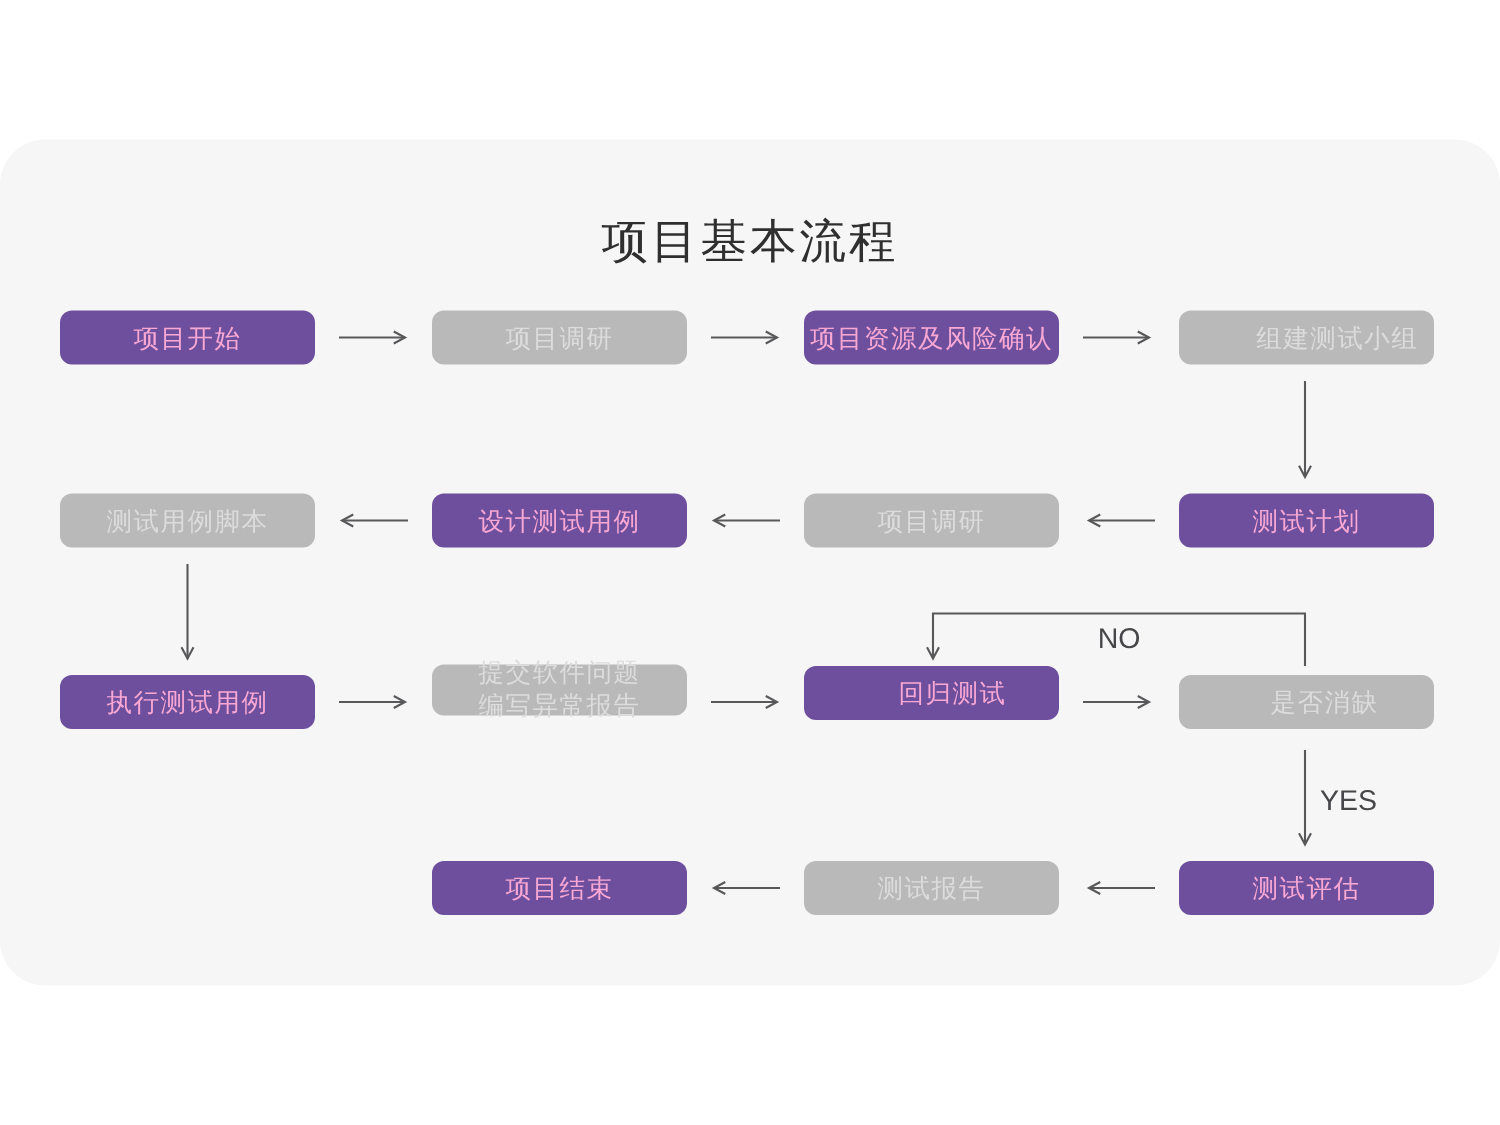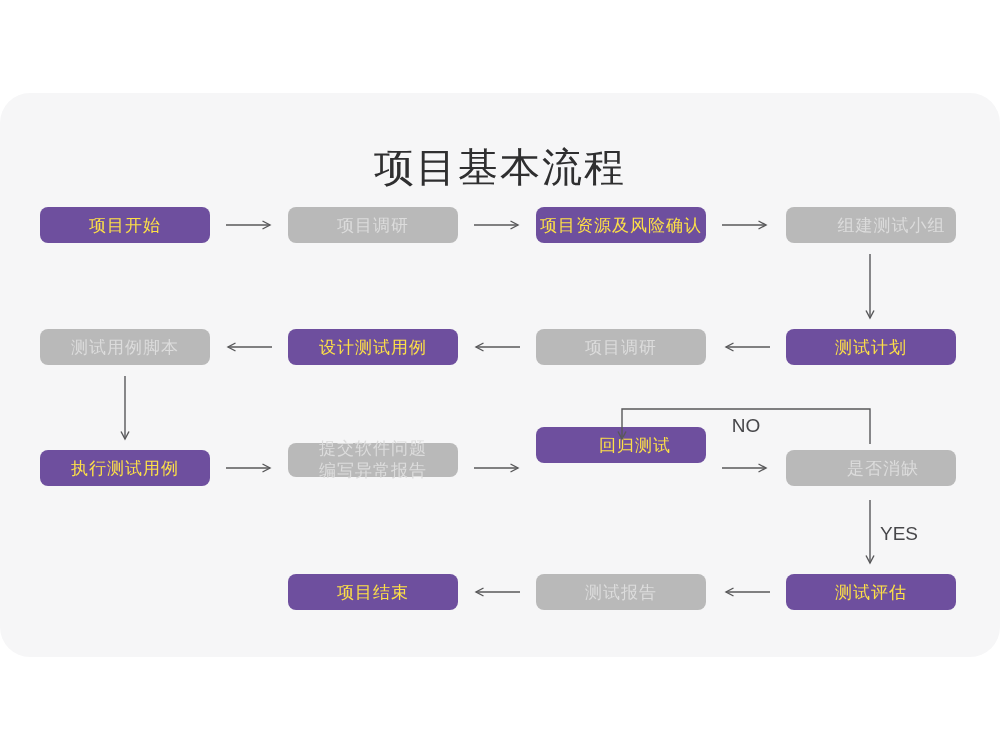--- a/index.html
+++ b/index.html
@@ -6,28 +6,28 @@
   body{
     width:1000px;height:750px;position:relative;background:#ffffff;
     font-family:"Liberation Sans","DejaVu Sans",sans-serif;overflow:hidden;
   }
   .card{
     position:absolute;left:0;top:93px;width:1000px;height:564px;
     background:var(--card-bg,#f6f6f7);border-radius:30px;
   }
   .title{
     position:absolute;left:0;top:140px;width:1000px;text-align:center;
-    font-size:40px;font-weight:500;color:#2f2f30;letter-spacing:2px;
+    font-size:31px;font-weight:500;color:#2f2f30;letter-spacing:2px;
   }
   .node{
     position:absolute;width:170px;height:36px;border-radius:8px;
     display:flex;align-items:center;justify-content:center;
     font-size:17px;letter-spacing:1px;box-sizing:border-box;text-align:center;
   }
-  .node.purple{background:var(--purple,#6e4f9e);color:#fde047;}
+  .node.purple{background:var(--purple,#6e4f9e);color:#f9a8d4;}
   .node.gray{background:var(--gray,#b9b9b9);color:#dcdcdc;}
   .node.tall{height:34px;flex-direction:column;line-height:22px;}
   svg.arrows{position:absolute;left:0;top:0;width:1000px;height:750px;pointer-events:none;}
   svg.arrows line,svg.arrows path.conn{stroke:var(--arrow,#58585a);stroke-width:1.4;fill:none;}
   svg.arrows text{fill:#47474a;font-size:19px;font-family:"Liberation Sans","DejaVu Sans",sans-serif;}
 </style>
 </head>
 <body>
 
 <div class="card"></div>
@@ -42,21 +42,21 @@
 <div class="node gray" style="left:40px;top:329px;">测试用例脚本</div>
 <div class="node purple" style="left:288px;top:329px;">设计测试用例</div>
 <div class="node gray" style="left:536px;top:329px;">项目调研</div>
 <div class="node purple" style="left:786px;top:329px;">测试计划</div>
 
 <div class="node purple" style="left:40px;top:450px;">执行测试用例</div>
 <div class="node gray tall" style="left:288px;top:443px;">
   <span>提交软件问题</span>
   <span>编写异常报告</span>
 </div>
-<div class="node purple" style="left:536px;top:427px;padding-left:28px;">回归测试</div>
+<div class="node purple" style="left:536px;top:444px;padding-left:28px;">回归测试</div>
 <div class="node gray" style="left:786px;top:450px;padding-left:24px;">是否消缺</div>
 
 <div class="node purple" style="left:288px;top:574px;">项目结束</div>
 <div class="node gray" style="left:536px;top:574px;">测试报告</div>
 <div class="node purple" style="left:786px;top:574px;">测试评估</div>
 
 <svg class="arrows" viewBox="0 0 1000 750">
   <defs>
     <marker id="ah" markerWidth="14" markerHeight="14" refX="9" refY="5" orient="auto" markerUnits="userSpaceOnUse">
       <path d="M1.5,1 L9,5 L1.5,9" fill="none" stroke="#58585a" stroke-width="1.4"></path>

